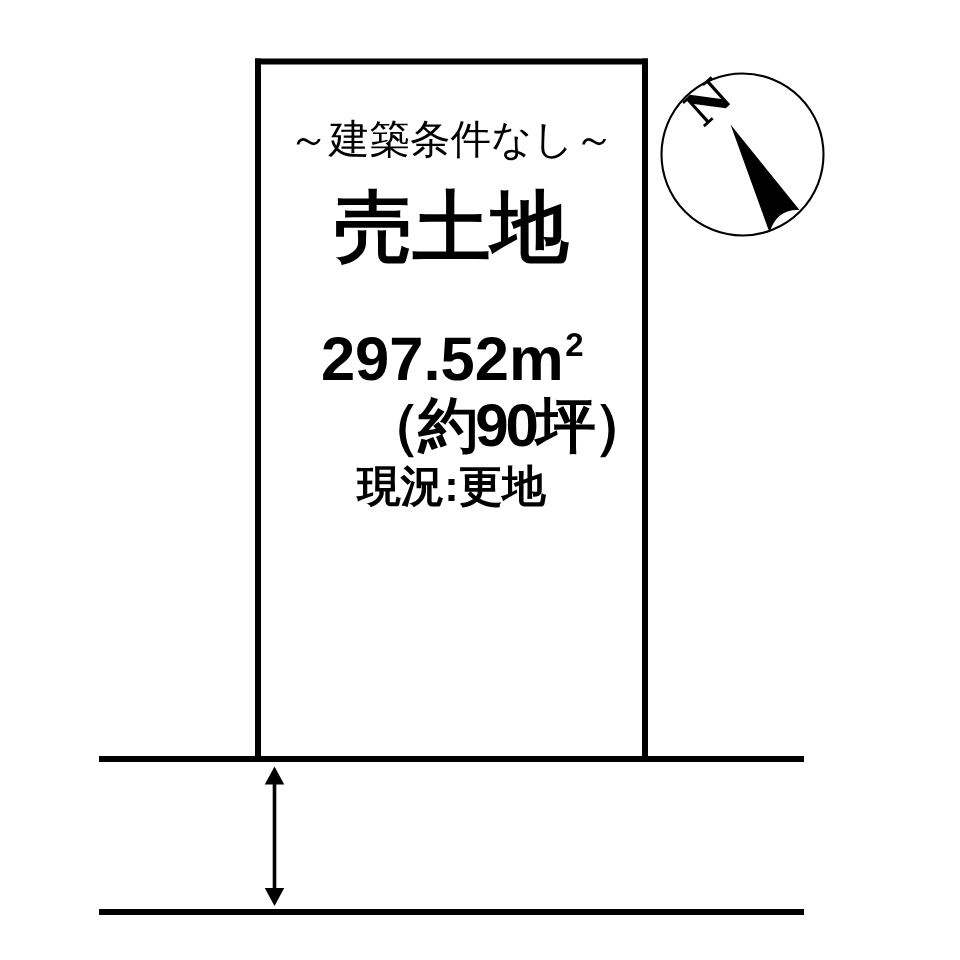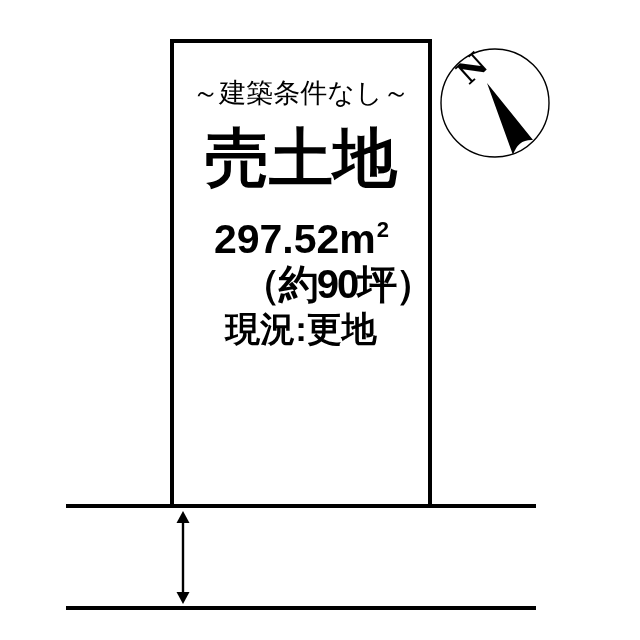--- a/index.html
+++ b/index.html
@@ -38,21 +38,21 @@
     white-space: nowrap;
   }
   .condition-label {
     top: 80px;
     font-size: 27px;
     font-weight: 500;
     letter-spacing: 0px;
   }
   .parcel-title {
     top: 126px;
-    font-size: 64px;
+    font-size: 52px;
     font-weight: 900;
   }
   .area-sqm {
     top: 219px;
     font-size: 41px;
     font-weight: 800;
   }
   .area-sqm .sup {
     display: inline-block;
     font-size: 22px;
@@ -63,21 +63,21 @@
   }
   .area-tsubo {
     top: 264px;
     font-size: 40px;
     font-weight: 800;
     letter-spacing: -2px;
     padding-left: 36px;
   }
   .status-label {
     top: 311px;
-    font-size: 35px;
+    font-size: 29px;
     font-weight: 700;
   }
   
   .road-line {
     position: absolute;
     left: 66px;
     width: 470px;
     height: 4px;
     background: #000000;
   }

